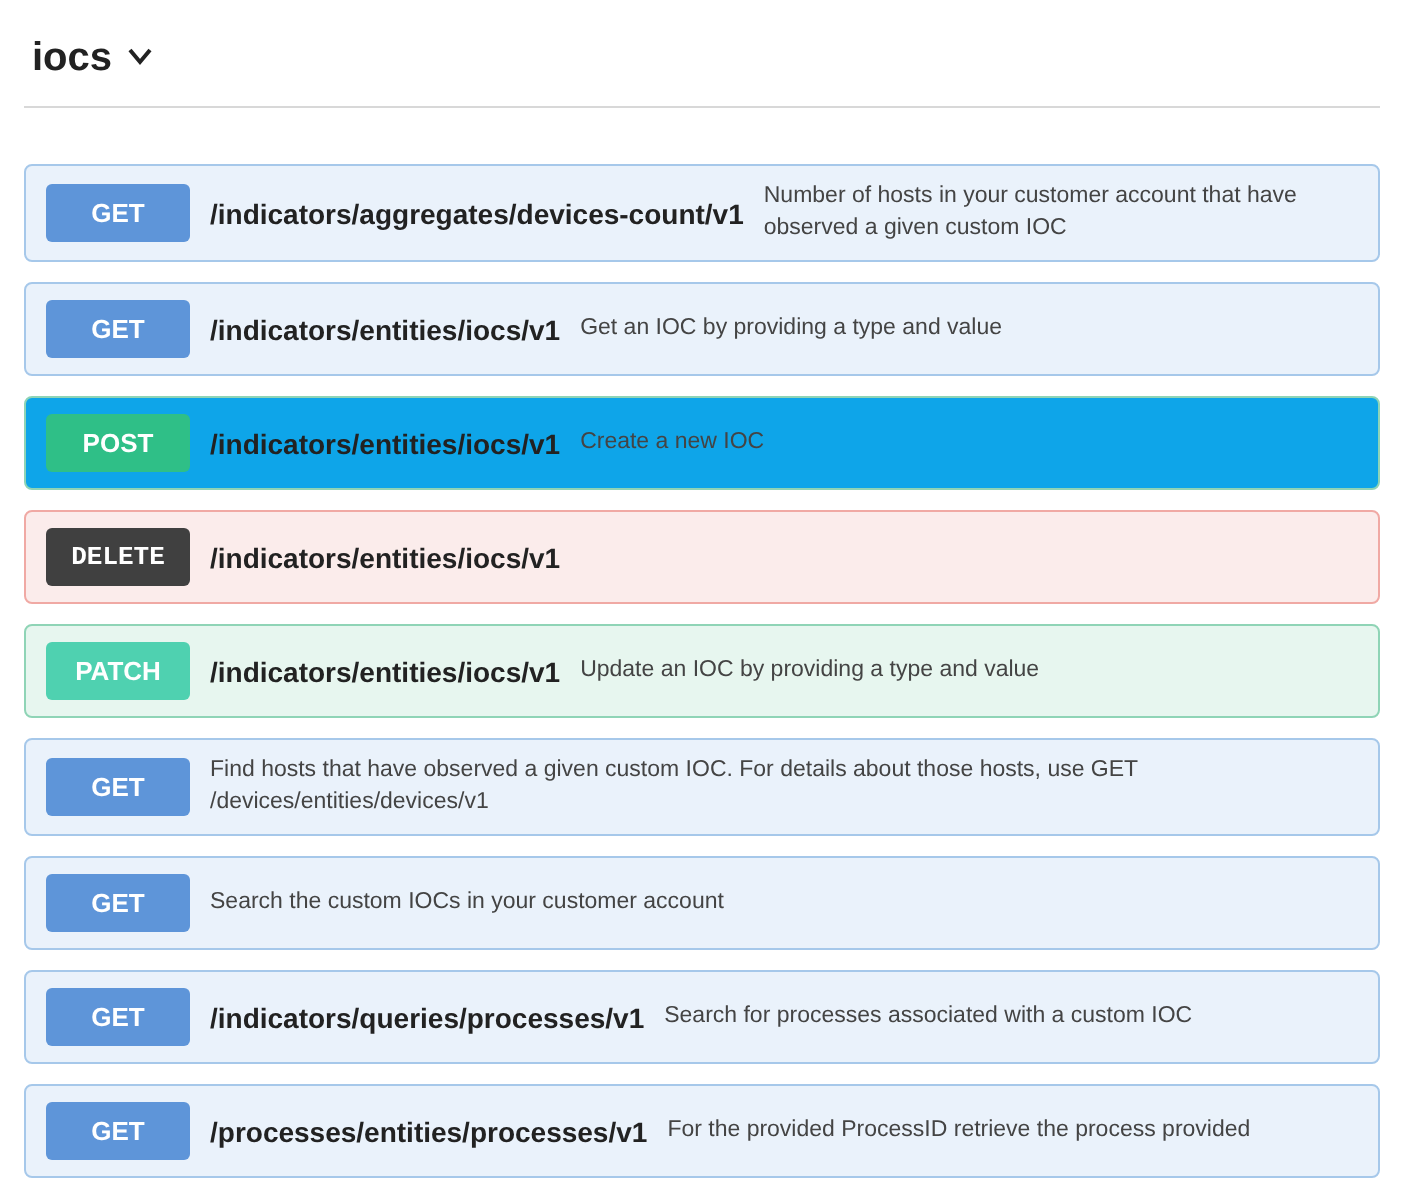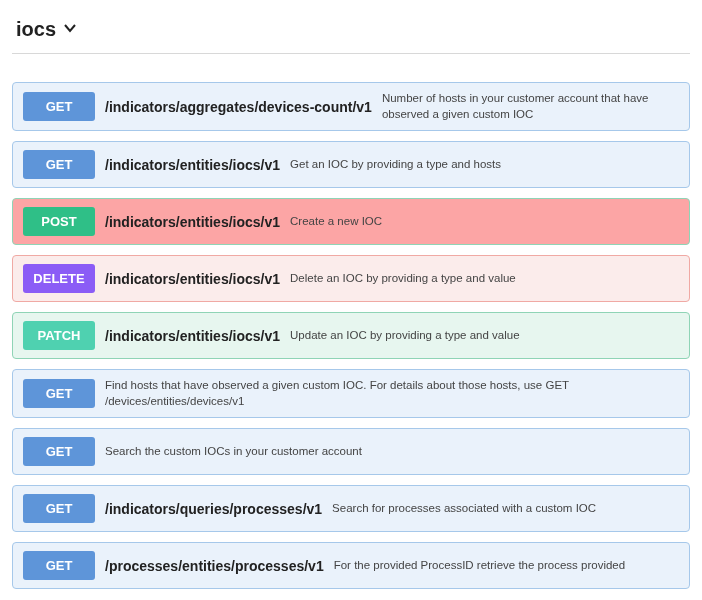--- a/index.html
+++ b/index.html
@@ -39,21 +39,21 @@
     padding: 8px 10px;
     border-radius: 4px;
     border: 1px solid;
     cursor: pointer;
   }
   .endpoint-row.get {
     background: #eaf2fb;
     border-color: #a6c8ea;
   }
   .endpoint-row.post {
-    background: #fca5a5;
+    background: #0ea5e9;
     border-color: #8fd4b6;
   }
   .endpoint-row.delete {
     background: #fbeceb;
     border-color: #f0a9a4;
   }
   .endpoint-row.patch {
     background: #e7f6ef;
     border-color: #8fd4b6;
   }
@@ -62,21 +62,21 @@
     text-align: center;
     padding: 7px 0;
     border-radius: 3px;
     font-size: 13px;
     font-weight: 700;
     color: #fff;
     flex-shrink: 0;
   }
   .method-badge.get { background: #5e95d9; }
   .method-badge.post { background: #2fbf87; }
-  .method-badge.delete { background: #8b5cf6; }
+  .method-badge.delete { background: #404040; font-family: Liberation Mono, monospace; }
   .method-badge.patch { background: #4fd1b0; color: #fff; }
   .path {
     font-family: Liberation Sans, sans-serif;
     font-size: 14px;
     font-weight: 700;
     color: #222;
     flex-shrink: 0;
   }
   .desc {
     font-size: 11.5px;
@@ -101,33 +101,32 @@
 
   <div class="endpoint-row get">
     <div class="method-badge get">GET</div>
     <div class="path">/indicators/aggregates/devices-count/v1</div>
     <div class="desc">Number of hosts in your customer account that have observed a given custom IOC</div>
   </div>
 
   <div class="endpoint-row get">
     <div class="method-badge get">GET</div>
     <div class="path">/indicators/entities/iocs/v1</div>
-    <div class="desc">Get an IOC by providing a type and hosts</div>
+    <div class="desc">Get an IOC by providing a type and value</div>
   </div>
 
   <div class="endpoint-row post">
     <div class="method-badge post">POST</div>
     <div class="path">/indicators/entities/iocs/v1</div>
     <div class="desc">Create a new IOC</div>
   </div>
 
   <div class="endpoint-row delete">
     <div class="method-badge delete">DELETE</div>
     <div class="path">/indicators/entities/iocs/v1</div>
-    <div class="desc">Delete an IOC by providing a type and value</div>
   </div>
 
   <div class="endpoint-row patch">
     <div class="method-badge patch">PATCH</div>
     <div class="path">/indicators/entities/iocs/v1</div>
     <div class="desc">Update an IOC by providing a type and value</div>
   </div>
 
   <div class="endpoint-row get">
     <div class="method-badge get">GET</div>

